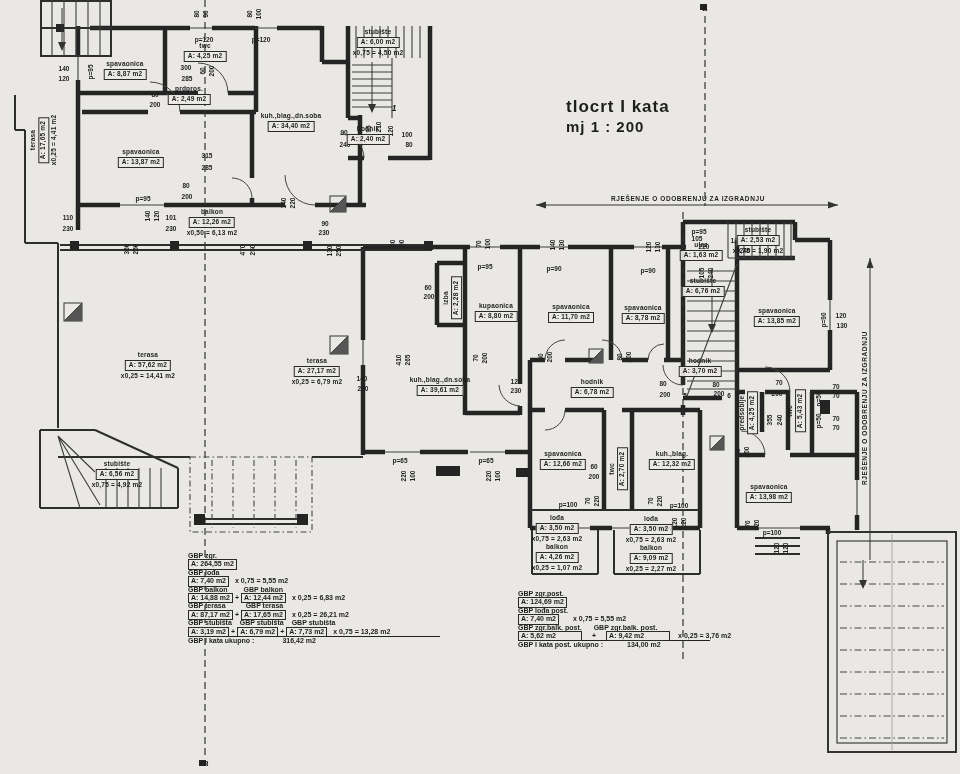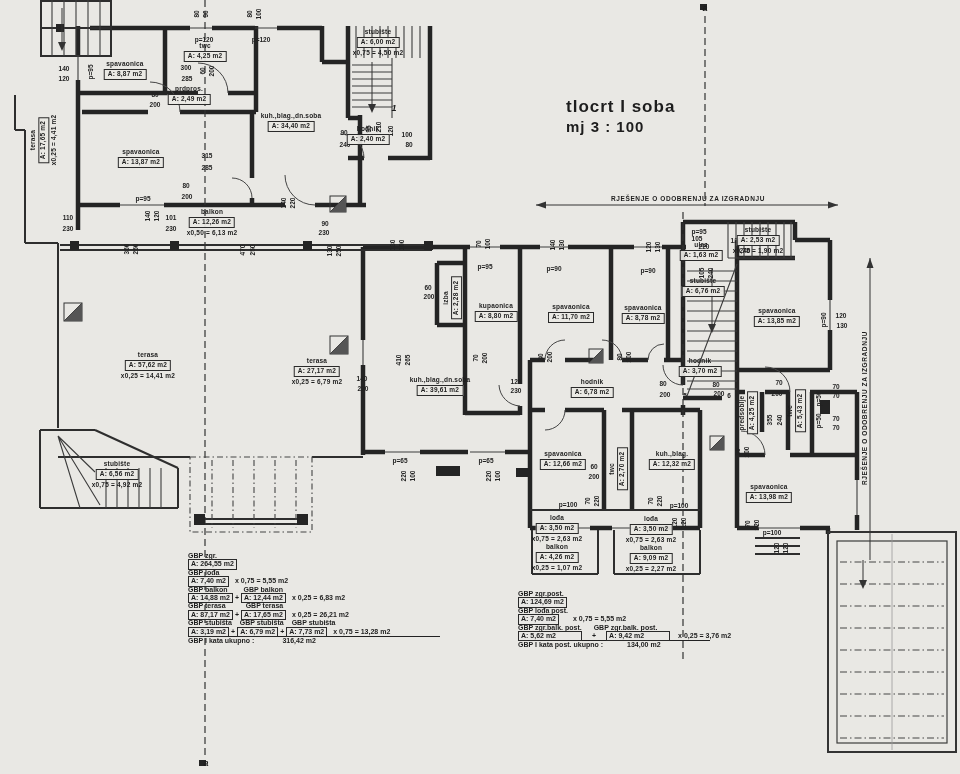--- a/index.html
+++ b/index.html
@@ -352,22 +352,22 @@
       <div class="dim" style="left: 679px; top: 506px;">p=100</div>
       <div class="dim rot" style="left: 675px; top: 523px;">120</div>
       <div class="dim rot" style="left: 684px; top: 523px;">120</div>
     </div>
 <div id="marks-layer">
       <div class="mark" style="left: 705px; top: 8px;">a</div>
       <div class="mark" style="left: 206px; top: 763px;">a</div>
       <div class="mark" style="left: 394px; top: 108px;">1</div>
     </div>
 
-<div class="title1">tlocrt I soba</div>
-<div class="title2">mj 3 : 100</div>
+<div class="title1">tlocrt I kata</div>
+<div class="title2">mj 1 : 200</div>
 <div class="appr-h">RJEŠENJE O ODOBRENJU ZA IZGRADNJU</div>
 <div class="appr-v">RJEŠENJE O ODOBRENJU ZA IZGRADNJU</div>
 
 <div class="gbp" id="gbp-left" style="left: 188px; top: 552px; width: 252px;">
       <div class="gline">
         <span class="gseg">GBP zgr.</span>
       </div>
       <div class="gline">
         <span class="gseg gbox">A: 264,55 m2</span>
       </div>

